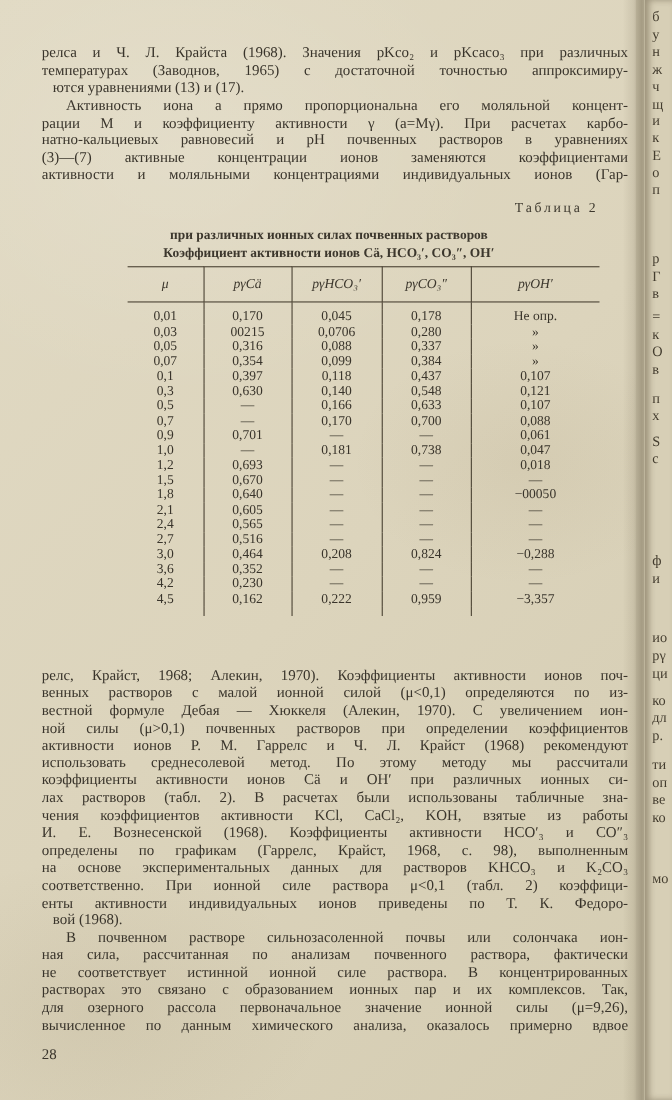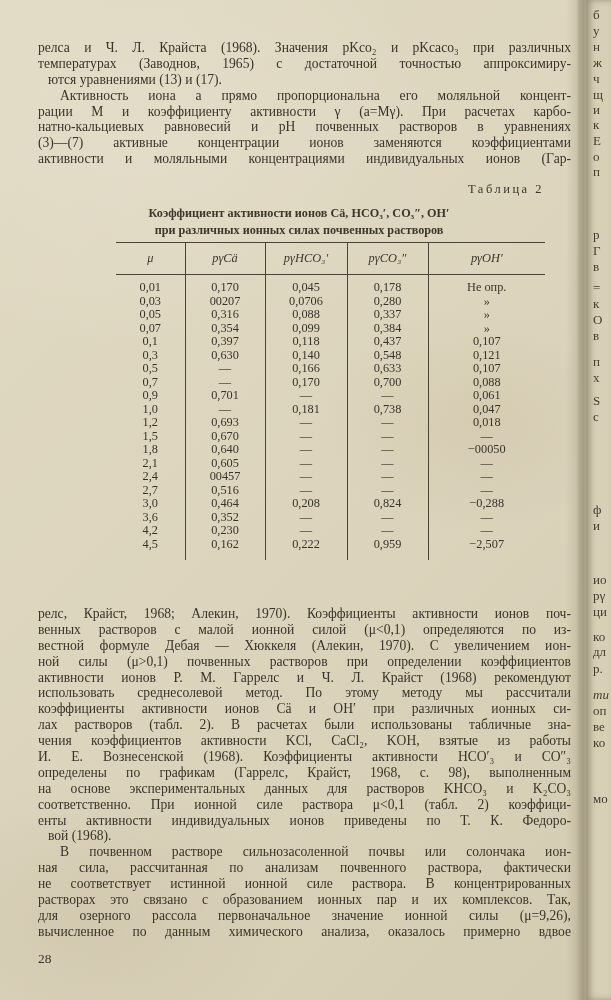--- a/index.html
+++ b/index.html
@@ -62,22 +62,22 @@
       <div class="line endline">ются уравнениями (13) и (17).</div>
       <div class="line indent">Активность иона a прямо пропорциональна его моляльной концент-</div>
       <div class="line">рации M и коэффициенту активности γ (a=Mγ). При расчетах карбо-</div>
       <div class="line">натно-кальциевых равновесий и pH почвенных растворов в уравнениях</div>
       <div class="line">(3)—(7) активные концентрации ионов заменяются  коэффициентами</div>
       <div class="line">активности и моляльными концентрациями индивидуальных ионов (Гар-</div>
     </div>
 
     <div class="tab-label">Таблица 2</div>
     <div class="tab-title">
+      <div>при различных ионных силах почвенных растворов</div>
       <div>Коэффициент активности ионов Cä, HCO₃′, CO₃″, OH′</div>
-      <div>при различных ионных силах почвенных растворов</div>
     </div>
 
     <table class="acttable">
       <colgroup>
         <col style="width:69px">
           <col style="width:80px">
           <col style="width:82px">
         <col style="width:81px">
           <col style="width:117px">
       </colgroup>
@@ -100,21 +100,21 @@
           </tr>
           <tr class="">
             <td>0,01</td>
             <td>0,170</td>
             <td>0,045</td>
             <td>0,178</td>
             <td>Не опр.</td>
           </tr>
           <tr class="">
             <td>0,03</td>
-            <td>00207</td>
+            <td>00215</td>
             <td>0,0706</td>
             <td>0,280</td>
             <td>»</td>
           </tr>
           <tr class="">
             <td>0,05</td>
             <td>0,316</td>
             <td>0,088</td>
             <td>0,337</td>
             <td>»</td>
@@ -191,21 +191,21 @@
           </tr>
           <tr class="">
             <td>2,1</td>
             <td>0,605</td>
             <td>—</td>
             <td>—</td>
             <td>—</td>
           </tr>
           <tr class="">
             <td>2,4</td>
-            <td>00457</td>
+            <td>0,565</td>
             <td>—</td>
             <td>—</td>
             <td>—</td>
           </tr>
           <tr class="">
             <td>2,7</td>
             <td>0,516</td>
             <td>—</td>
             <td>—</td>
             <td>—</td>
@@ -229,21 +229,21 @@
             <td>0,230</td>
             <td>—</td>
             <td>—</td>
             <td>—</td>
           </tr>
           <tr class="">
             <td>4,5</td>
             <td>0,162</td>
             <td>0,222</td>
             <td>0,959</td>
-            <td>−2,507</td>
+            <td>−3,357</td>
           </tr>
           <tr class="tail">
             <td></td>
             <td></td>
             <td></td>
             <td></td>
             <td></td>
           </tr>
         </tbody>
     </table>
@@ -300,19 +300,19 @@
       <span class="fragment" style="top: 394px;">S</span>
       <span class="fragment" style="top: 410px;">с</span>
       <span class="fragment" style="top: 503px;">ф</span>
       <span class="fragment" style="top: 519px;">и</span>
       <span class="fragment" style="top: 573px;">ио</span>
       <span class="fragment" style="top: 589px;">pγ</span>
       <span class="fragment" style="top: 605px;">ци</span>
       <span class="fragment" style="top: 630px;">ко</span>
       <span class="fragment" style="top: 645px; text-align: right;">дл</span>
       <span class="fragment" style="top: 662px;">р.</span>
-      <span class="fragment" style="top: 688px; font-style: italic;">ти</span>
+      <span class="fragment" style="top: 688px;">ти</span>
       <span class="fragment" style="top: 704px;">оп</span>
       <span class="fragment" style="top: 720px;">ве</span>
       <span class="fragment" style="top: 736px;">ко</span>
       <span class="fragment" style="top: 752px; margin-top: 40px;">мо</span>
     </div>
 </div>
 
 </body></html>

